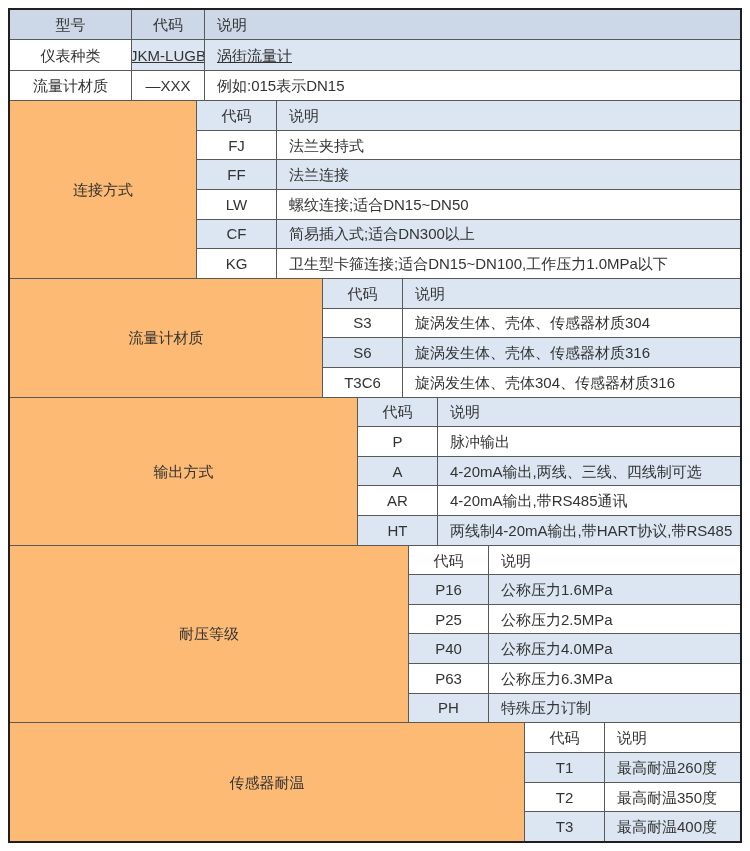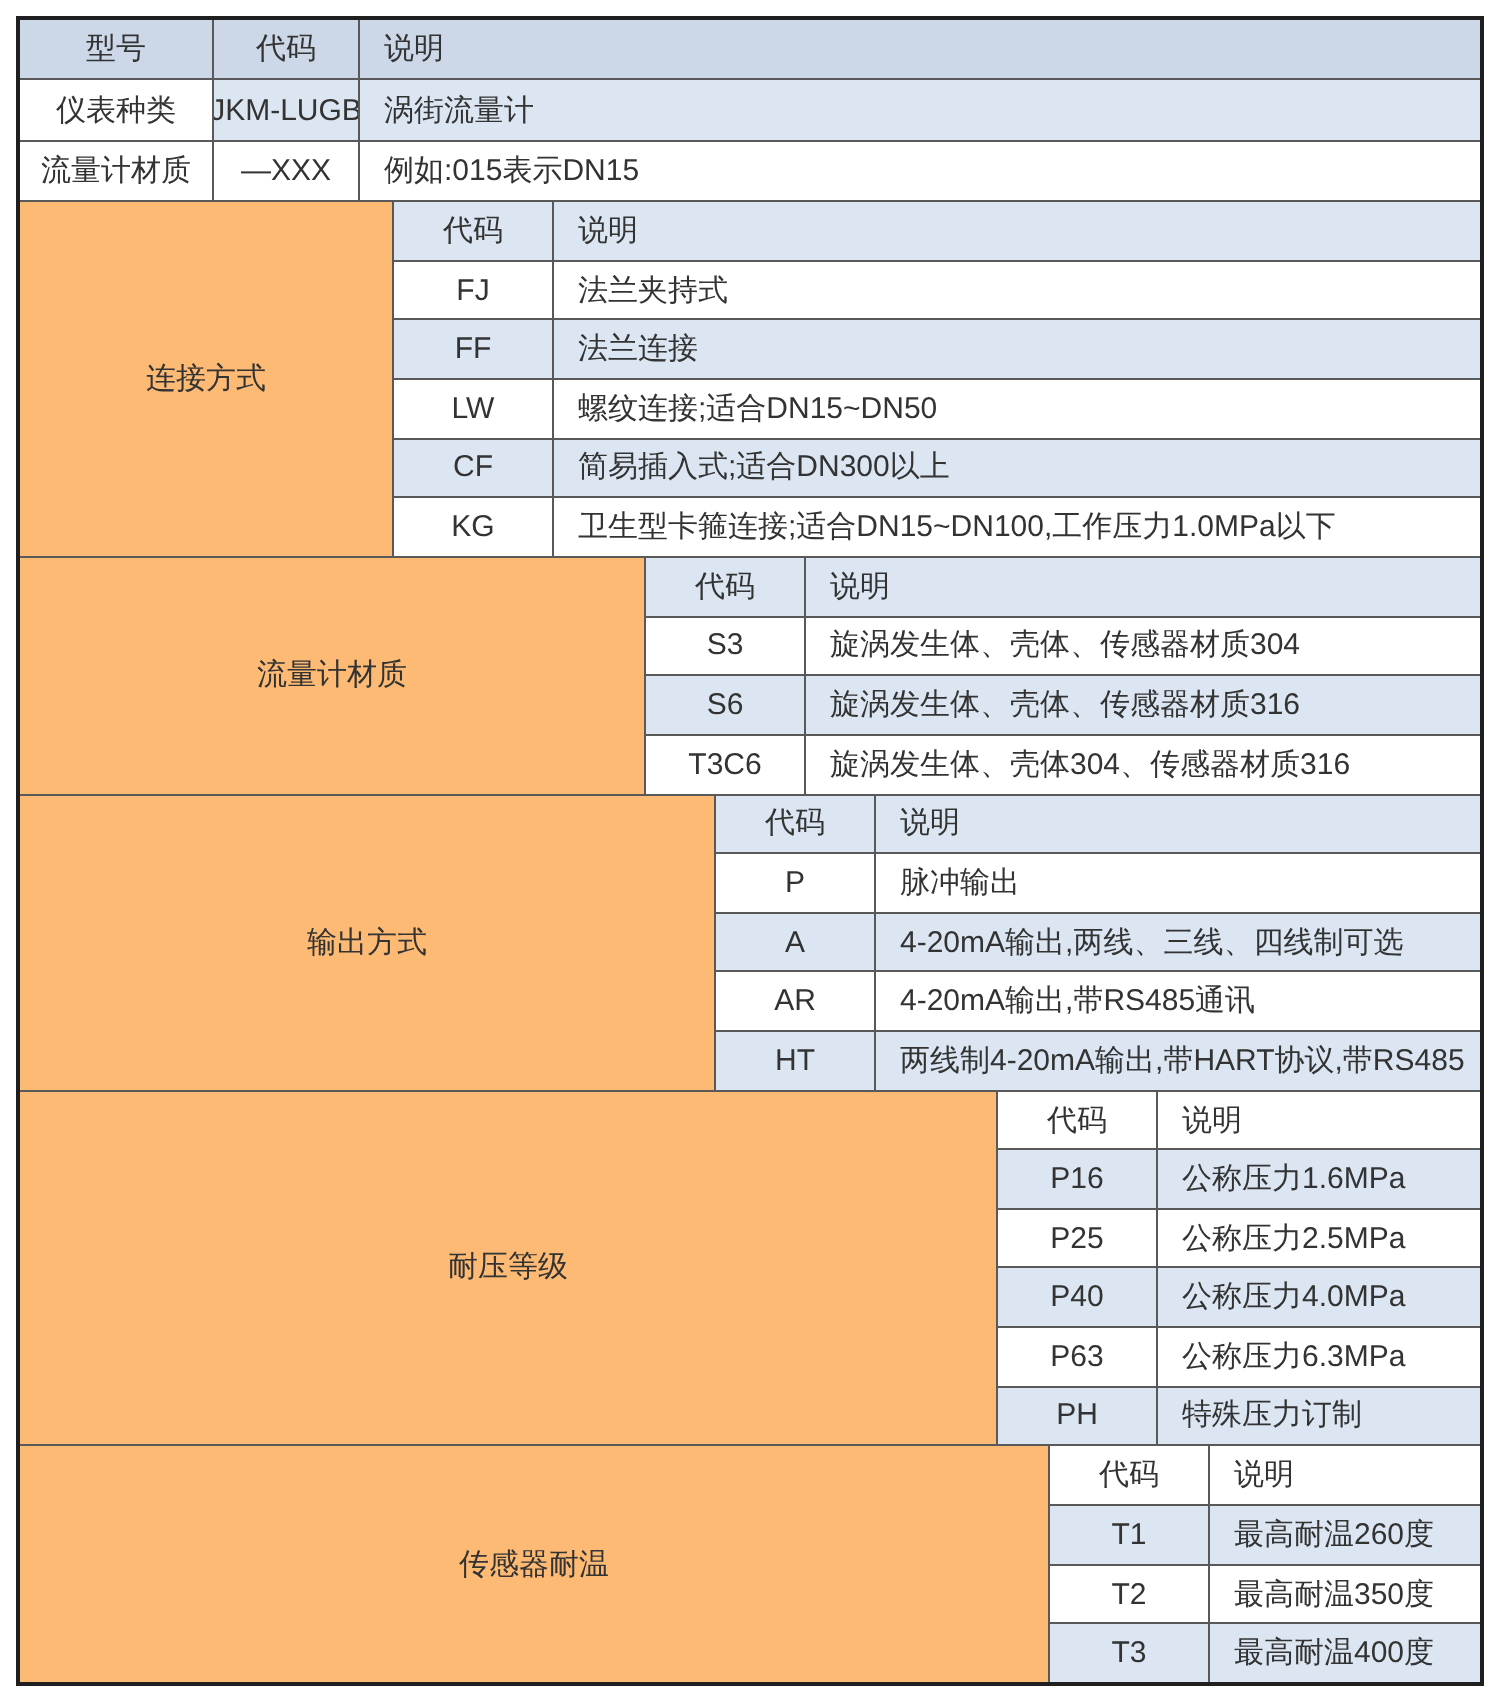--- a/index.html
+++ b/index.html
@@ -14,39 +14,39 @@
     box-sizing:border-box;border:2px solid var(--outer-border,#1f1f1f);
     display:flex;flex-direction:column;font-size:15px;line-height:1;
   }
   .r{display:flex;flex:1 1 0;min-height:0;border-bottom:1px solid var(--grid-border,#595959);}
   .section{display:flex;min-height:0;border-bottom:1px solid var(--grid-border,#595959);}
   .section:last-child{border-bottom:none;}
   .flex4{flex:4 1 0}.flex5{flex:5 1 0}.flex6{flex:6 1 0}
   .c,.sc{display:flex;align-items:center;box-sizing:border-box;overflow:hidden;white-space:nowrap;min-width:0;}
   .center{justify-content:center;}
   .descpad{padding-left:12px;}
-  .c1{width:97px;border-right:1px solid var(--grid-border,#595959);}
+  .c1{width:122px;border-right:1px solid var(--grid-border,#595959);}
   .c2{width:73px;border-right:1px solid var(--grid-border,#595959);}
   .c3{flex:1;}
   .sec-label{
     display:flex;align-items:center;justify-content:center;box-sizing:border-box;
     border-right:1px solid var(--grid-border,#595959);background:#fdba74;
   }
   .s1 .sec-label{width:187px}
   .s2 .sec-label{width:313px}
   .s3 .sec-label{width:348px}
-  .s4 .sec-label{width:489px}
+  .s4 .sec-label{width:399px}
   .s5 .sec-label{width:515px}
   .sub{flex:1;display:flex;flex-direction:column;min-width:0;}
   .sr{flex:1 1 0;display:flex;min-height:0;border-bottom:1px solid var(--grid-border,#595959);}
   .sr:last-child{border-bottom:none;}
   .code{width:80px;border-right:1px solid var(--grid-border,#595959);justify-content:center;}
   .sdesc{flex:1;padding-left:12px;}
   .bg-head{background:var(--header-bg,#ccd8e8);}
-  .bg-blue{background:var(--alt-row-bg,#dbe6f2);}
+  .bg-blue{background:var(--alt-row-bg,#dbe6f2);text-decoration:underline;}
   .even-blue .sr:nth-child(odd){background:var(--alt-row-bg,#dbe6f2);}
   .odd-blue .sr:nth-child(even){background:var(--alt-row-bg,#dbe6f2);}
 </style>
 </head>
 <body>
 
 <div class="spec-table">
 
   <div class="r">
     <div class="c c1 center bg-head">型号</div>

